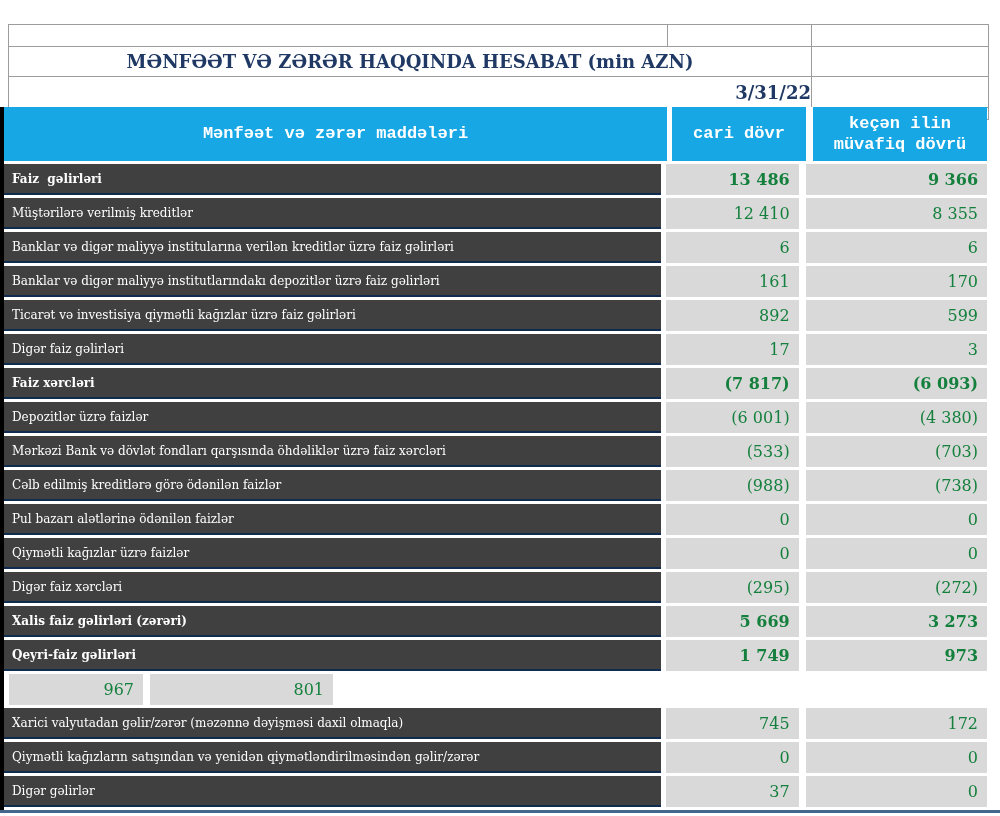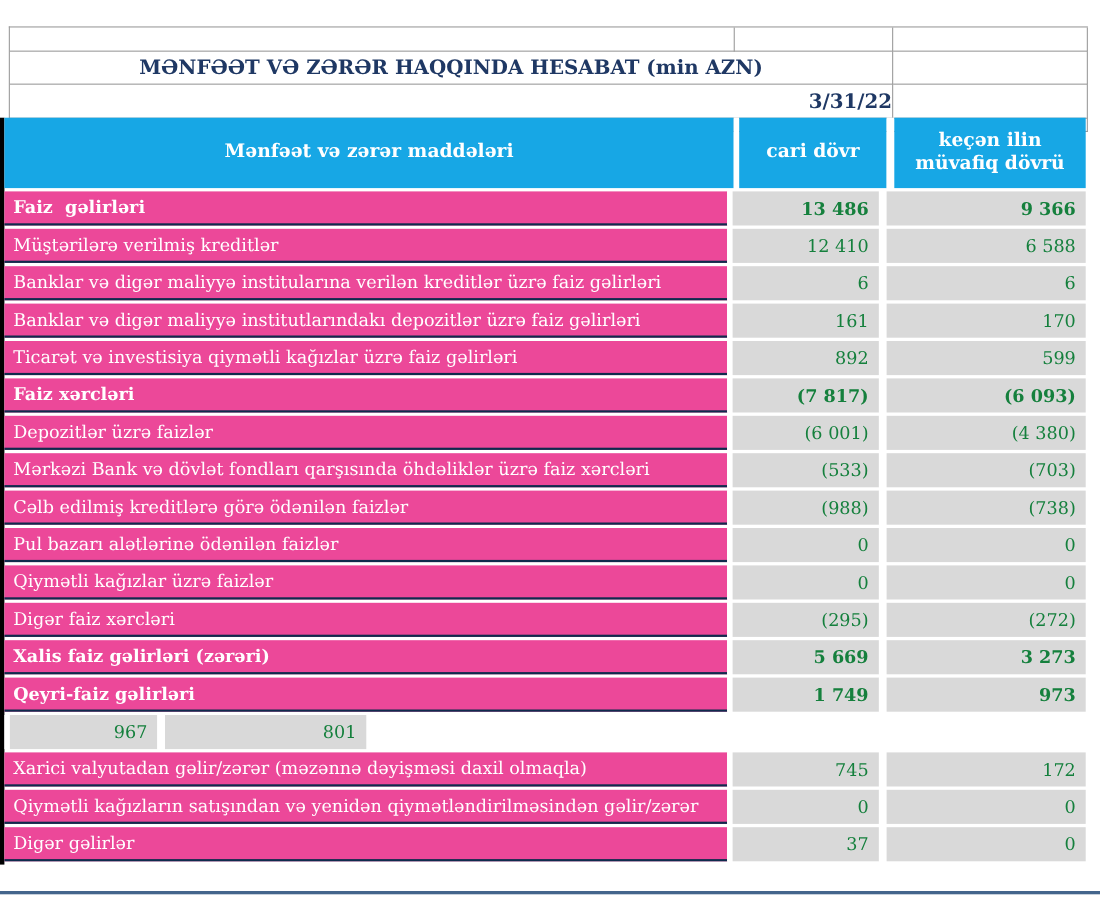--- a/index.html
+++ b/index.html
@@ -35,35 +35,35 @@
   
   .table-wrap {
     position: absolute; left: 0; top: 107px;
     border-left: 4px solid #000;
     width: 983px;
   }
   .trow { display: flex; margin-bottom: 3px; }
   .sp1 { width: 5px; background: #fff; flex: 0 0 auto; }
   .sp2 { width: 7px; background: #fff; flex: 0 0 auto; }
 
-  .thead { height: 64px; }
+  .thead { height: 54px; font-family: Liberation Mono, monospace; }
   .th-cell {
     box-sizing: border-box; background: #17A7E5; color: #fff;
     font-weight: bold; font-size: 17px; line-height: 1.25;
     display: flex; align-items: center; justify-content: center; text-align: center;
   }
   .th-label { width: 663px; }
   .th-c2 { width: 134px; }
   .th-c3 { width: 174px; padding: 18px 6px; }
 
   .drow { height: 31px; }
   .cell-label {
-    box-sizing: border-box; width: 663px; background: #ec4899;
+    box-sizing: border-box; width: 663px; background: #404040;
     border-bottom: 2px solid #0F2B4D;
-    color: #fff; font-size: 16px;
+    color: #fff; font-size: 12px;
     display: flex; align-items: center;
     padding-left: 8px; overflow: hidden; white-space: pre;
   }
   .cell-val {
     box-sizing: border-box; background: #D9D9D9; color: #15803d; font-size: 16px;
     display: flex; align-items: center; justify-content: flex-end;
     padding-right: 9px; white-space: pre;
   }
   .c2 { width: 134px; }
   .c3 { width: 183px; }
@@ -119,21 +119,21 @@
     <div class="cell-val c2">13 486</div>
     <div class="sp2"></div>
     <div class="cell-val c3">9 366</div>
   </div>
 
   <div class="trow drow">
     <div class="cell-label">Müştərilərə verilmiş kreditlər</div>
     <div class="sp1"></div>
     <div class="cell-val c2">12 410</div>
     <div class="sp2"></div>
-    <div class="cell-val c3">6 588</div>
+    <div class="cell-val c3">8 355</div>
   </div>
 
   <div class="trow drow">
     <div class="cell-label">Banklar və digər maliyyə institularına verilən kreditlər üzrə faiz gəlirləri</div>
     <div class="sp1"></div>
     <div class="cell-val c2">6</div>
     <div class="sp2"></div>
     <div class="cell-val c3">6</div>
   </div>
 
@@ -146,20 +146,27 @@
   </div>
 
   <div class="trow drow">
     <div class="cell-label">Ticarət və investisiya qiymətli kağızlar üzrə faiz gəlirləri</div>
     <div class="sp1"></div>
     <div class="cell-val c2">892</div>
     <div class="sp2"></div>
     <div class="cell-val c3">599</div>
   </div>
 
+  <div class="trow drow">
+    <div class="cell-label">Digər faiz gəlirləri</div>
+    <div class="sp1"></div>
+    <div class="cell-val c2">17</div>
+    <div class="sp2"></div>
+    <div class="cell-val c3">3</div>
+  </div>
 
   <div class="trow drow bold">
     <div class="cell-label">Faiz xərcləri</div>
     <div class="sp1"></div>
     <div class="cell-val c2">(7 817)</div>
     <div class="sp2"></div>
     <div class="cell-val c3">(6 093)</div>
   </div>
 
   <div class="trow drow">

